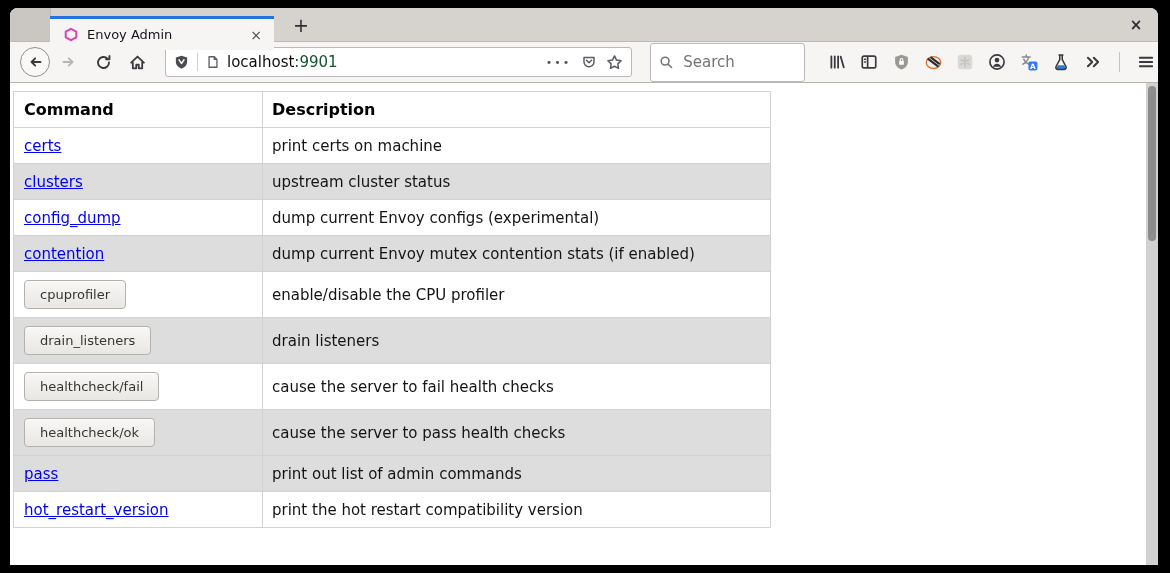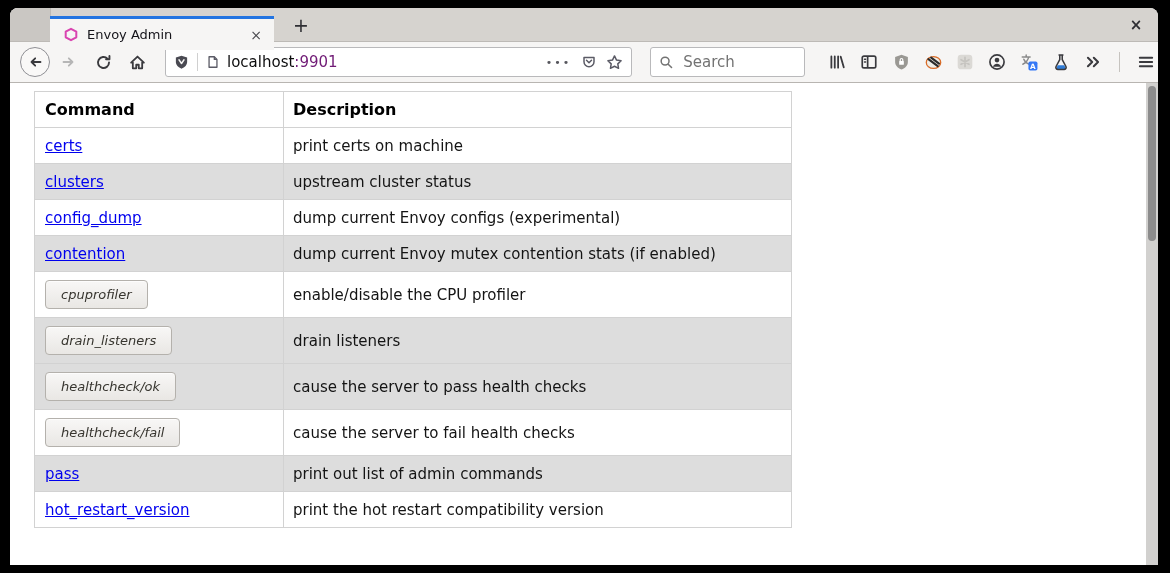--- a/index.html
+++ b/index.html
@@ -36,56 +36,56 @@
   }
   .navbtns{display:flex;align-items:center;gap:4px;margin-left:10px;}
   .navbtn{width:30px;height:30px;display:flex;align-items:center;justify-content:center;border-radius:3px;}
   .backbtn{border:1px solid #8f8f94;border-radius:50%;background:#f9f8f7;box-sizing:border-box;}
   .urlbar{
     margin-left:13px;width:475px;height:30px;background:#fff;border:1px solid #b9b9bb;border-radius:3px;
     box-sizing:border-box;display:flex;align-items:center;padding:0 8px;text-align:right;
   }
   .url-sep{width:1px;height:18px;background:#d0d0d0;margin:0 8px;}
   .url-host{font-size:15px;color:#0c0c0d;margin-left:7px;}
-  .url-port{font-size:15px;color:#701a75;}
+  .url-port{font-size:15px;color:#14532d;}
   .url-spacer{flex:1;}
   .dots{font-size:11px;color:#55555c;letter-spacing:2px;margin-right:10px;}
   .urlicon{margin-right:9px;display:flex;align-items:center;}
   .searchbox{
-    margin-left:18px;width:157px;height:30px;background:#fff;border:1px solid #b9b9bb;border-radius:3px;
+    margin-left:18px;width:157px;height:39px;background:#fff;border:1px solid #b9b9bb;border-radius:3px;
     box-sizing:border-box;display:flex;align-items:center;padding:0 8px;
   }
   .searchbox input{
     border:none;outline:none;background:transparent;font-size:15px;color:#0c0c0d;width:110px;margin-left:7px;
     font-family:"DejaVu Sans","Liberation Sans",sans-serif;
   }
   .searchbox input::placeholder{color:#737373;opacity:1;}
   .iconcluster{display:flex;align-items:center;gap:8px;margin-left:20px;}
   .clusterbtn{width:24px;height:24px;display:flex;align-items:center;justify-content:center;border-radius:3px;}
   .tb-sep{width:1px;height:20px;background:#c6c3bf;margin:0 6px;}
   
   .content{position:relative;height:482px;background:#fff;overflow:hidden;}
   .scrollbar{position:absolute;right:0;top:0;width:12px;height:482px;background:#d2d1cf;}
   .scroll-thumb{position:absolute;left:2px;top:3px;width:8px;height:155px;background:#8c8c8c;border-radius:4px;}
-  table.cmds{position:absolute;left:24px;top:8px;border-collapse:collapse;table-layout:fixed;}
+  table.cmds{position:absolute;left:3px;top:8px;border-collapse:collapse;table-layout:fixed;}
   .cmds col.c1{width:249px;}
   .cmds col.c2{width:508px;}
   .cmds th,.cmds td{border:1px solid #d2d2d2;box-sizing:border-box;text-align:left;vertical-align:middle;}
   .cmds th{font-size:16px;font-weight:bold;color:#000;height:36px;padding:0 0 0 10px;}
   .cmds th.h2{padding-left:9px;}
   tr.row-link{height:36px;}
   tr.row-btn{height:46px;}
   tr.alt{background:#dddddd;}
   .cell-cmd{padding-left:10px;}
   .cell-desc{padding-left:9px;font-size:15px;color:#141414;}
   a.cmd-link{color:#0000ee;font-size:15px;text-decoration:underline;}
   button.cmd-button{
     font-family:"DejaVu Sans","Liberation Sans",sans-serif;font-size:13px;color:#37352f;
     background:linear-gradient(#f8f7f6,#e9e7e4);border:1px solid #b4b1ac;border-radius:4px;
-    padding:6px 15px;box-shadow:inset 0 1px 0 rgba(255,255,255,.7);font-style:italic;
+    padding:6px 15px;box-shadow:inset 0 1px 0 rgba(255,255,255,.7);
   }
   svg{display:block;}
 </style>
 </head>
 <body>
 
 <div class="window">
 
   <div class="tabbar">
     <div class="pretab"></div>
@@ -264,27 +264,27 @@
             <td class="cell-desc">dump current Envoy mutex contention stats (if enabled)</td>
           </tr>
           <tr class="row-btn">
             <td class="cell-cmd"><button class="cmd-button">cpuprofiler</button></td>
             <td class="cell-desc">enable/disable the CPU profiler</td>
           </tr>
           <tr class="row-btn alt">
             <td class="cell-cmd"><button class="cmd-button">drain_listeners</button></td>
             <td class="cell-desc">drain listeners</td>
           </tr>
+          <tr class="row-btn">
+            <td class="cell-cmd"><button class="cmd-button">healthcheck/fail</button></td>
+            <td class="cell-desc">cause the server to fail health checks</td>
+          </tr>
           <tr class="row-btn alt">
             <td class="cell-cmd"><button class="cmd-button">healthcheck/ok</button></td>
             <td class="cell-desc">cause the server to pass health checks</td>
-          </tr>
-          <tr class="row-btn">
-            <td class="cell-cmd"><button class="cmd-button">healthcheck/fail</button></td>
-            <td class="cell-desc">cause the server to fail health checks</td>
           </tr>
           <tr class="row-link alt">
             <td class="cell-cmd"><a href="#" class="cmd-link">pass</a></td>
             <td class="cell-desc">print out list of admin commands</td>
           </tr>
           <tr class="row-link">
             <td class="cell-cmd"><a href="#" class="cmd-link">hot_restart_version</a></td>
             <td class="cell-desc">print the hot restart compatibility version</td>
           </tr>
         </tbody>

